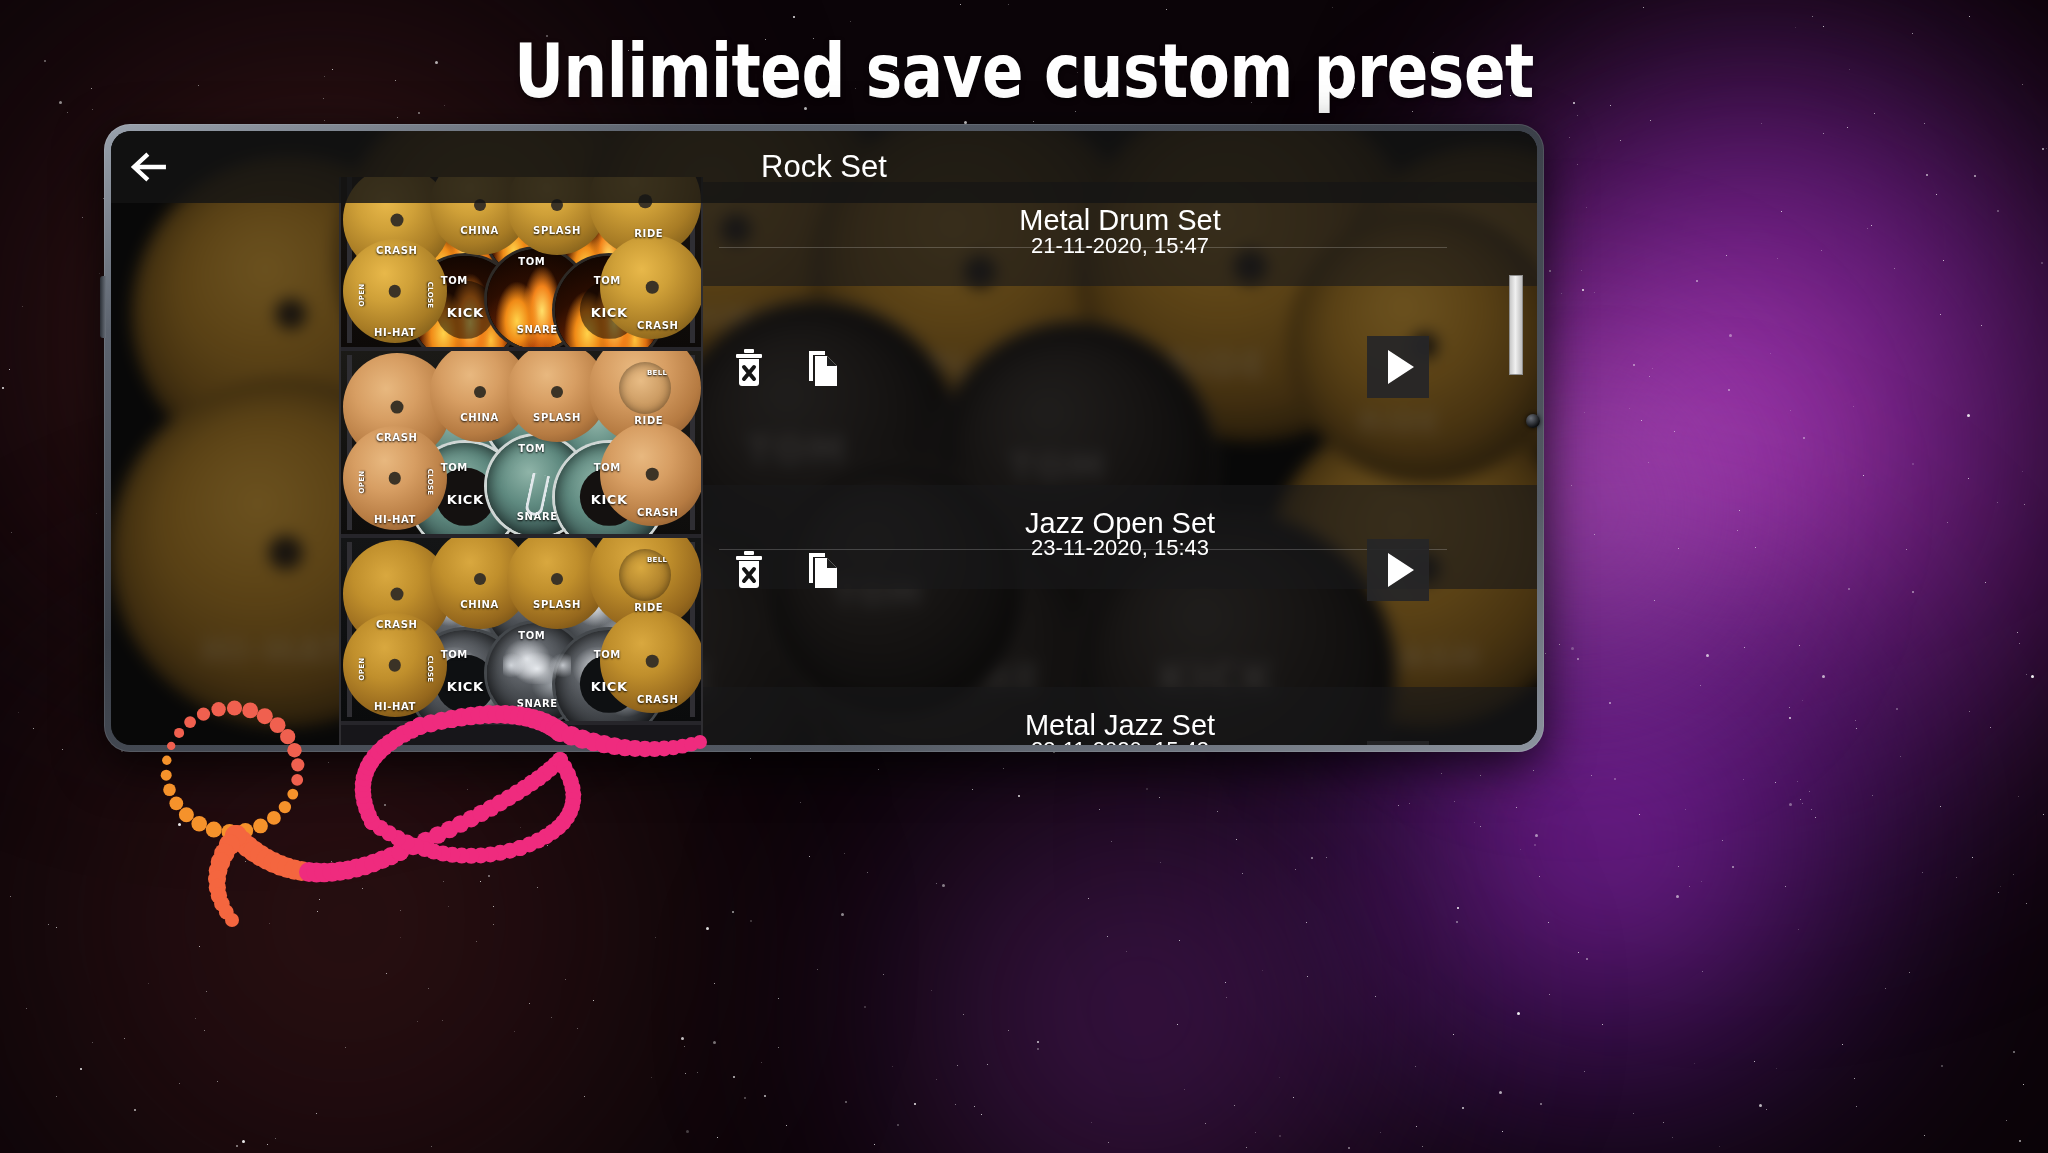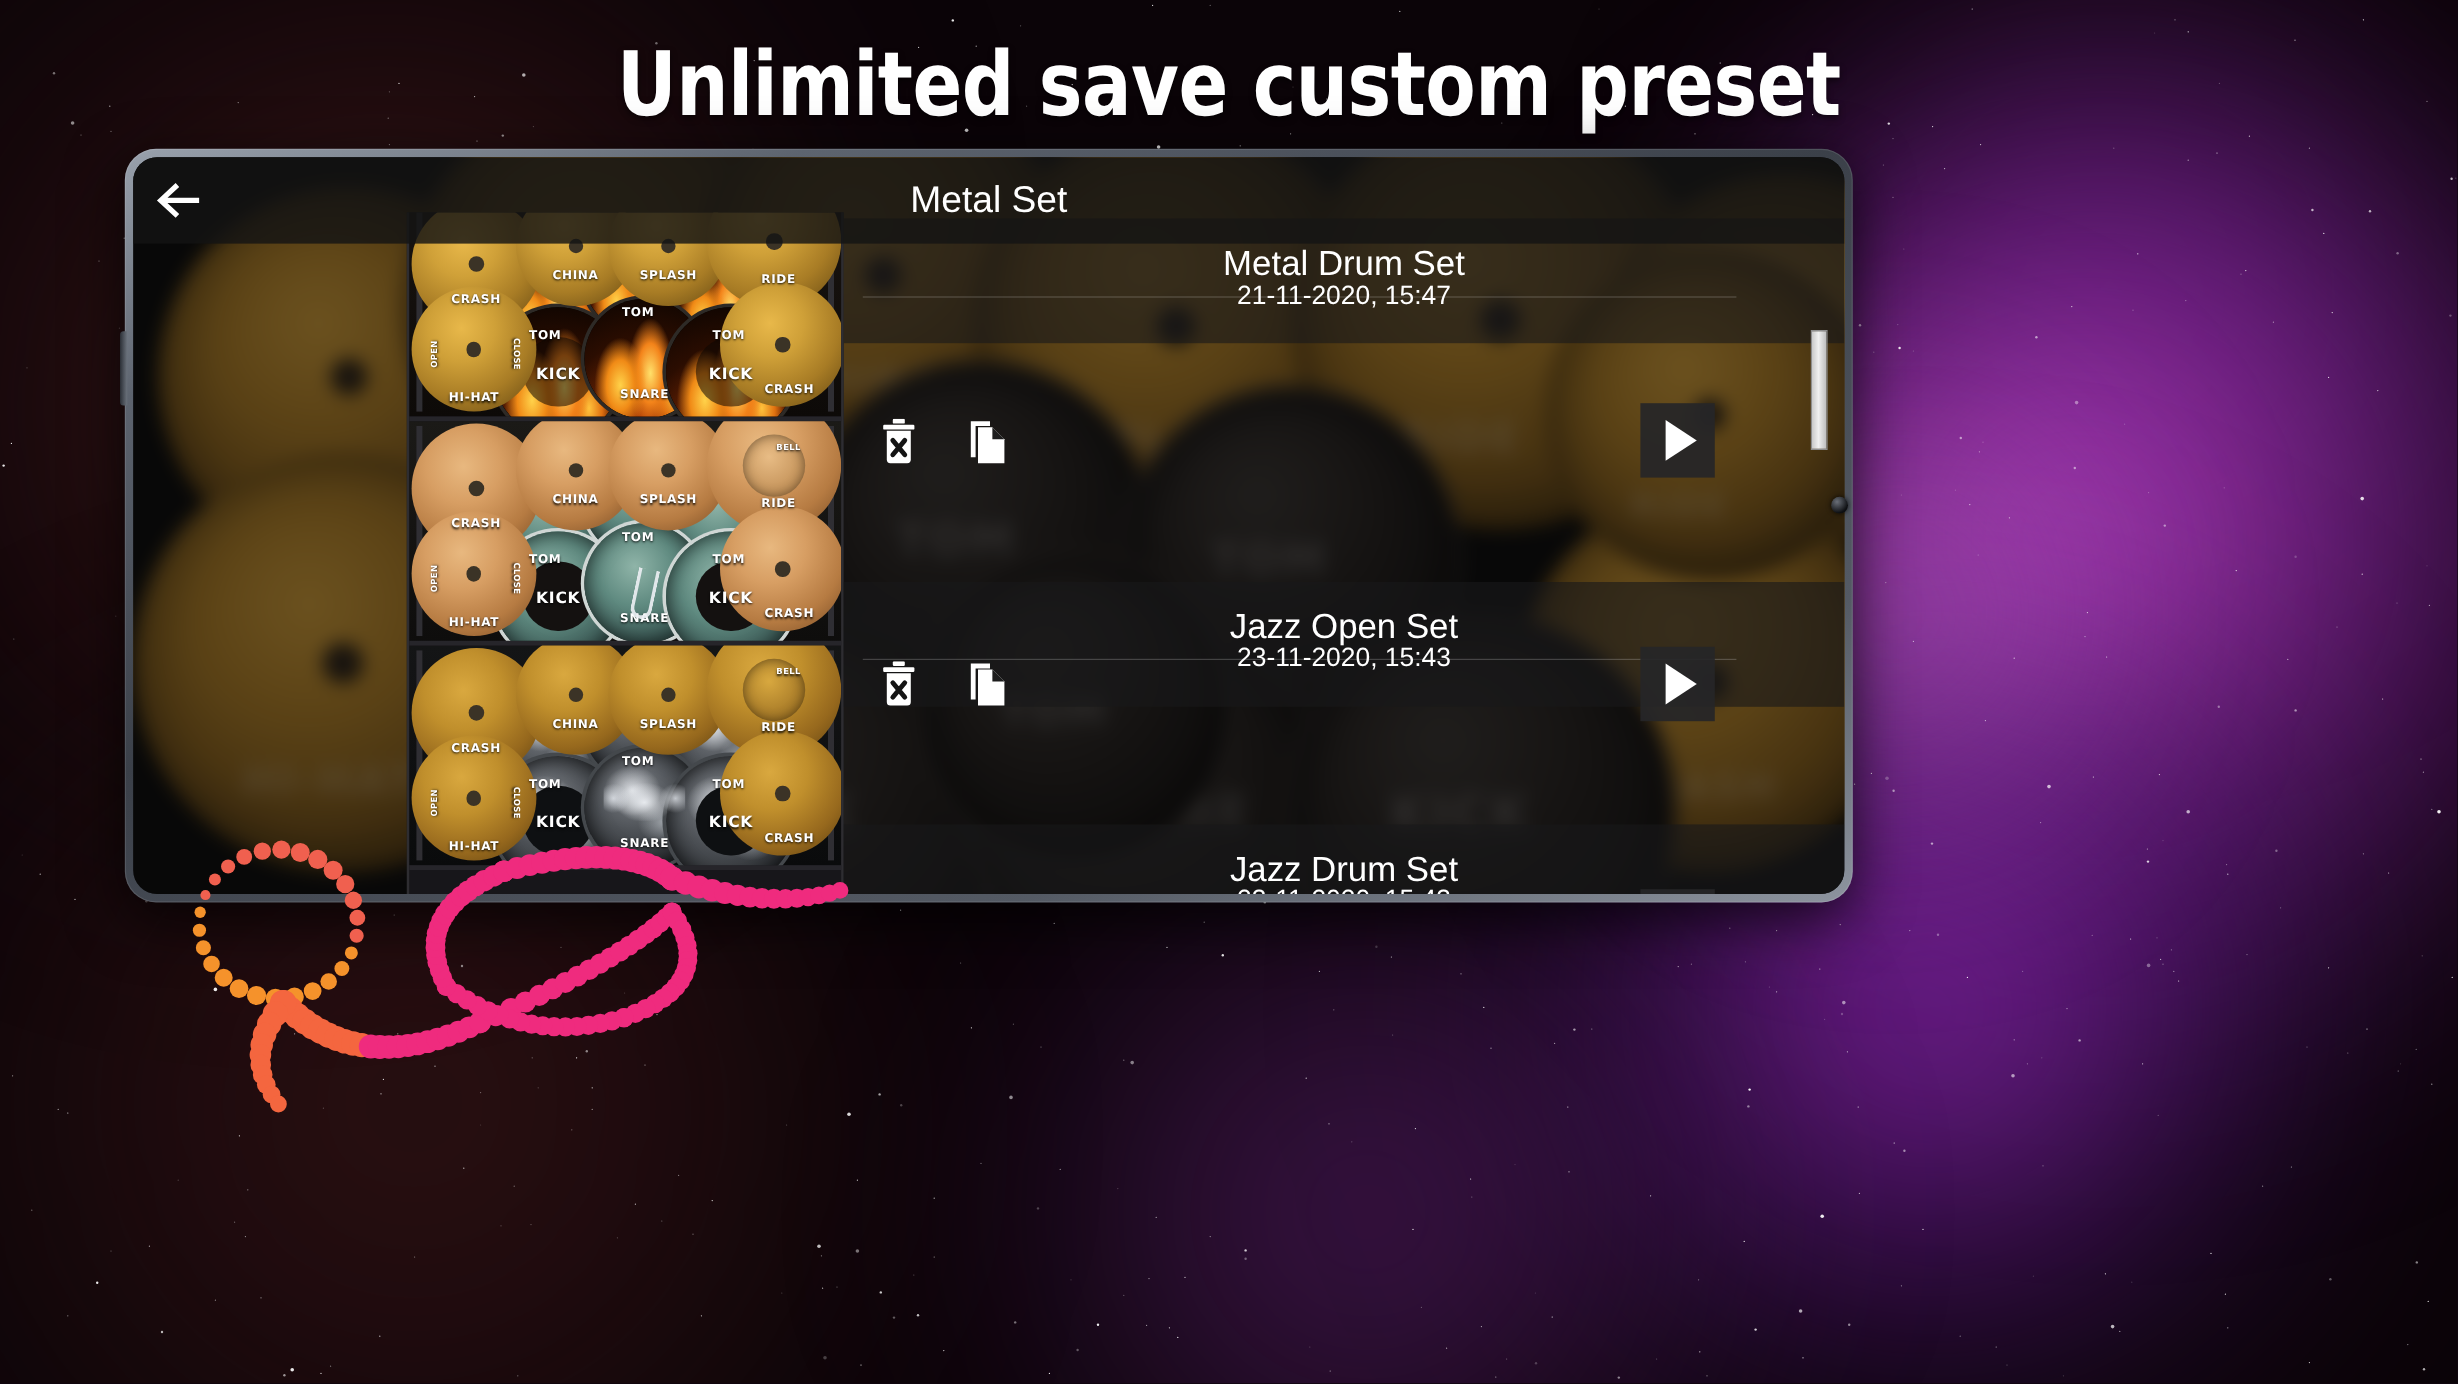--- a/index.html
+++ b/index.html
@@ -867,21 +867,21 @@
         <div class="wmark" style="left:722.4px;top:435.6px;font-size:31px;">TOM</div>
       </div>
     <div id="wpDim"></div>
 
     <div id="topbar">
       <div id="backBtn">
         <svg viewBox="0 0 48 48">
           <path d="M42 24 H10 M22 11 L8 24 L22 37" fill="none" stroke="#ffffff" stroke-width="5" stroke-linecap="square" stroke-linejoin="miter"></path>
         </svg>
       </div>
-      <div id="openSet">Metal Set</div>
+      <div id="openSet">Rock Set</div>
     </div>
 
     <div id="kitCol">
         <div style="position:absolute;left:0;top:-13px;width:100%;">
           <div class="kit">
             <div class="kitbg" style="background:linear-gradient(180deg,#191410,#0d0a08);"></div>
             <div class="rack" style="left:6px;top:4px;width:5px;bottom:4px;"></div>
             <div class="rack" style="right:6px;top:4px;width:5px;bottom:4px;"></div>
             <div class="pad dr-fire" style="left:72.8px;top:36.3px;width:92px;height:92px;">
            <div class="fl"></div>
@@ -1112,21 +1112,21 @@
       <path d="M20 7 v10 h10 z" fill="#1d1d1d"></path>
     </svg>
             </div>
       </div>
       <div class="playBtn" style="right:108px;top:362px;">
         <span class="tri"></span>
       </div>
     </div>
     <div class="row">
       <div class="rowBand" style="top:510px;height:104px;"></div>
-      <div class="rowName" style="top:532px;">Jazz Drum Set</div>
+      <div class="rowName" style="top:532px;">Metal Jazz Set</div>
 
       <div class="rowDate" style="top:560px;">23-11-2020, 15:43</div>
 
       <div class="playBtn" style="right:108px;top:564px;">
         
       </div>
     </div>
       <div id="scrollTrack"></div>
       <div id="scrollThumb"></div>
     </div>

